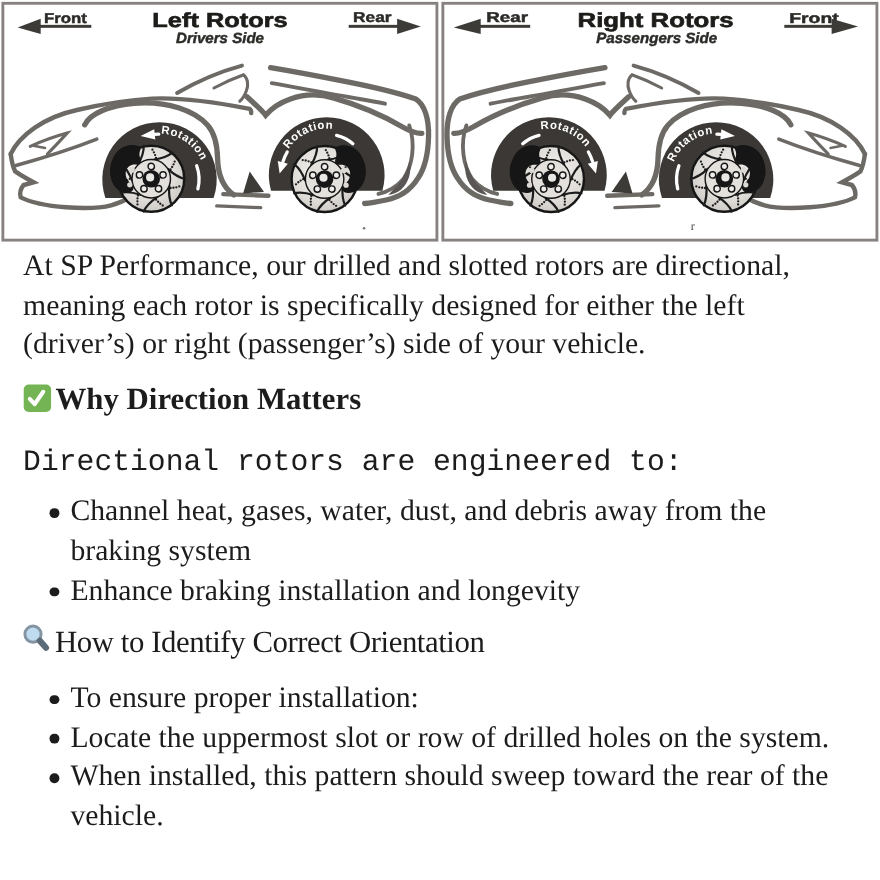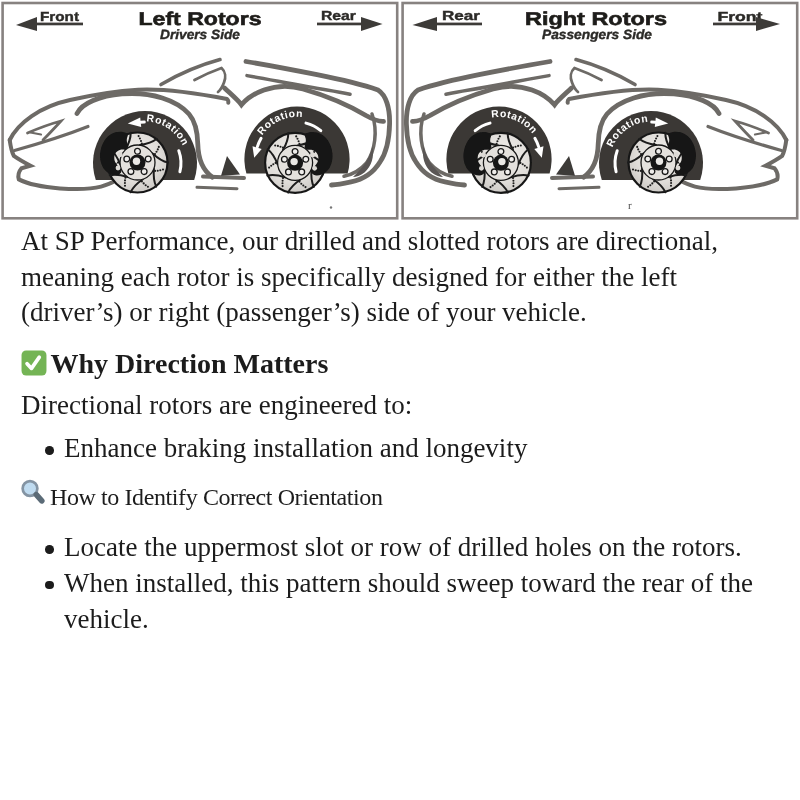--- a/index.html
+++ b/index.html
@@ -1,24 +1,24 @@
 <!DOCTYPE html>
 <html><head><meta charset="utf-8">
 <style>
 html,body{margin:0;padding:0;background:#fff;}
 body{width:800px;font-family:"Liberation Serif",serif;font-size:27px;line-height:35.8px;color:#1c1c1c;}
 .tx{padding:0 20px 0 21px;}
 p{margin:0;}
 .p1{margin-top:-7px;}
 .hwhy{margin:15px 0 0 0;font-weight:bold;font-size:28px;}
-.p2{margin-top:6px;}
+.p2{margin-top:22px;font-family:Liberation Mono, monospace;}
 ul{margin:7.5px 0 0 0;padding:0 0 0 43px;list-style:none;}
 li{margin:0;padding:0;position:relative;}
 li::before{content:"";position:absolute;left:-19px;top:14.8px;width:8.6px;height:8.6px;border-radius:50%;background:#1c1c1c;}
-.hhow{margin-top:11.9px;font-size:24px;letter-spacing:-0.4px;}
+.hhow{margin-top:11.9px;font-size:28px;letter-spacing:-0.4px;}
 .hhow svg{margin:0 3px 0 -2px;}
 .u2{margin-top:14.4px;}
 </style></head>
 <body>
 <div><svg width="800" height="221" viewBox="0 0 800 221" xmlns="http://www.w3.org/2000/svg" style="text-rendering:geometricPrecision">
 <defs>
 <filter id="soft" x="-5%" y="-5%" width="110%" height="110%">
           <feGaussianBlur stdDeviation="0.45"></feGaussianBlur>
         </filter>
 <radialGradient id="rg" cx="0.44" cy="0.40" r="0.65">
@@ -161,22 +161,24 @@
       </g>
 </svg></div>
 <div class="tx">
 <p class="p1">At SP Performance, our drilled and slotted rotors are directional,<br>meaning each rotor is specifically designed for either the left<br>(driver’s) or right (passenger’s) side of your vehicle.</p>
 <p class="hwhy"><svg width="26" height="26" viewBox="0 0 24 24" style="vertical-align:-2.8px;margin-right:3.5px">
         <rect x="0.5" y="0.5" width="23" height="23" rx="4.2" fill="#74b455"></rect>
         <path d="M 5.6,12.6 L 9.7,17 L 16.9,6.6" fill="none" stroke="#fff" stroke-width="3.4" stroke-linecap="round" stroke-linejoin="round"></path>
       </svg>Why Direction Matters</p>
 <p class="p2">Directional rotors are engineered to:</p>
 <ul>
+      <li>Channel heat, gases, water, dust, and debris away from the<br>braking system</li>
 <li>Enhance braking installation and longevity</li>
     </ul>
 <p class="hhow"><svg width="28" height="27" viewBox="0 0 28 27" style="vertical-align:-1px">
         <circle cx="11" cy="9.5" r="7.35" fill="#bfdbf0" stroke="#8494a3" stroke-width="2.7"></circle>
         <line x1="17.3" y1="15.6" x2="22.8" y2="21.8" stroke="#5b6b77" stroke-width="5.6" stroke-linecap="round"></line>
       </svg>How to Identify Correct Orientation</p>
 <ul class="u2">
-<li>Locate the uppermost slot or row of drilled holes on the rotors.</li>
+      <li>To ensure proper installation:</li>
+<li>Locate the uppermost slot or row of drilled holes on the system.</li>
 <li>When installed, this pattern should sweep toward the rear of the<br>vehicle.</li>
     </ul>
 </div>
 </body></html>

